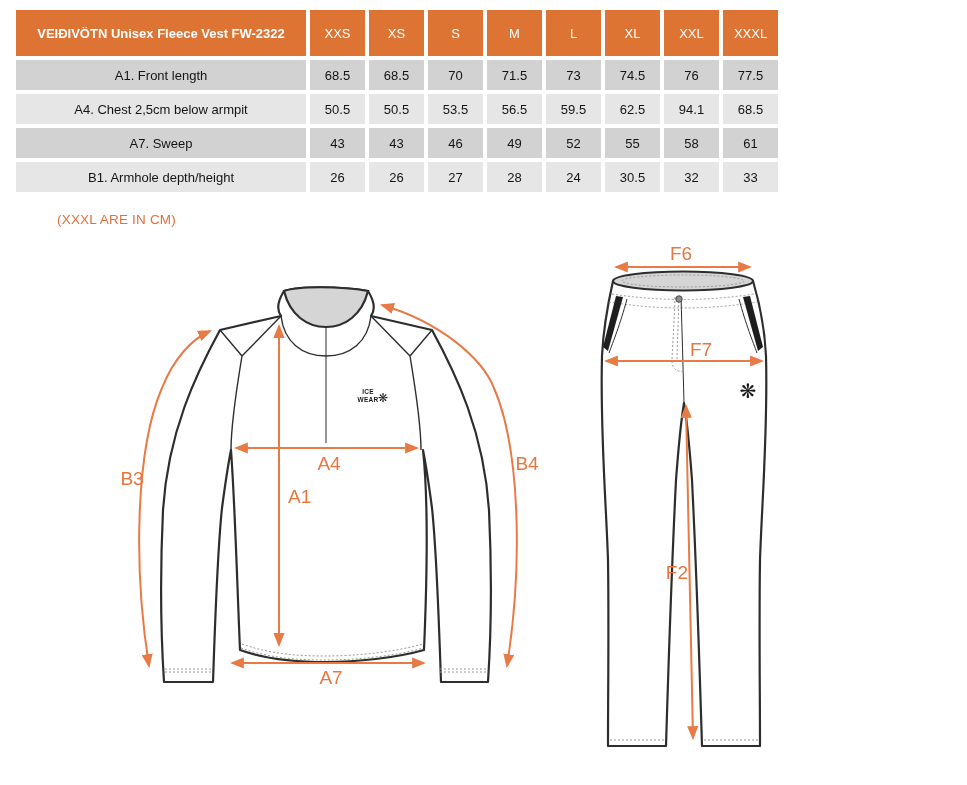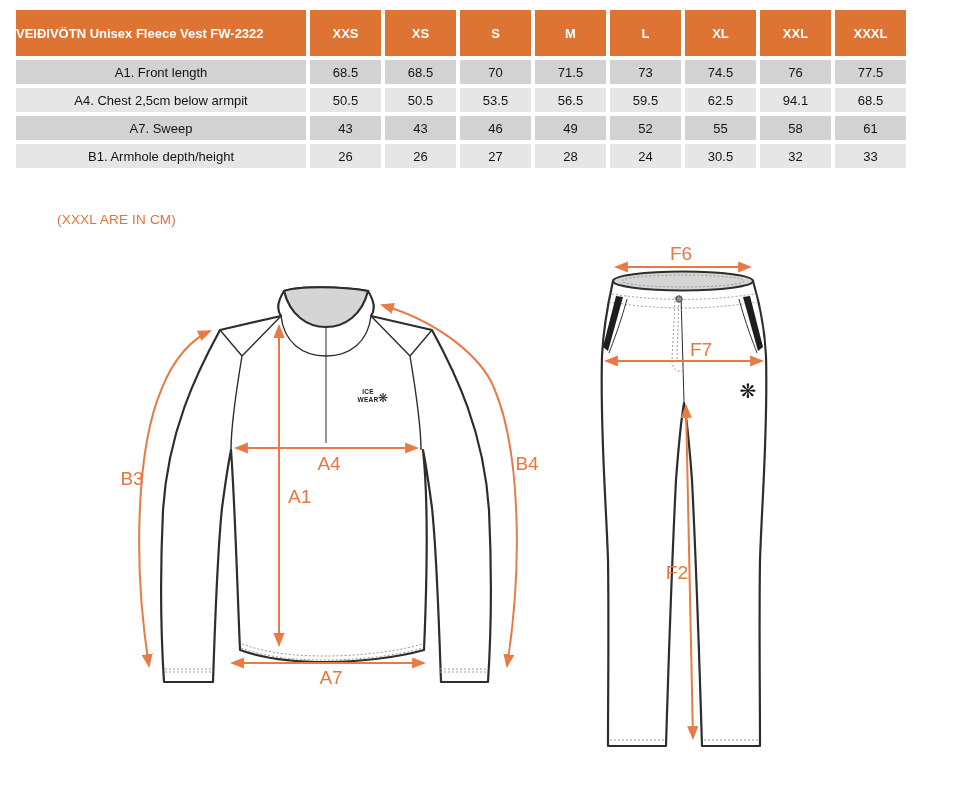--- a/index.html
+++ b/index.html
@@ -5,30 +5,30 @@
   html,body { margin:0; padding:0; }
   body {
     width:967px; height:785px; background:#ffffff; position:relative;
     font-family:"Liberation Sans", sans-serif; overflow:hidden;
   }
   
   table.size-table {
     position:absolute; left:12px; top:6px;
     border-collapse:separate; border-spacing:4px;
   }
-  table.size-table th, table.size-table td { font-size:13px; padding:0; }
+  table.size-table th, table.size-table td { font-size:13px; padding:0;text-align:center; }
   th.product-title {
     background:#dd7434; color:#ffffff; text-align:left;
     width:290px; padding-left:40px; height:46px; font-weight:bold;
   }
   th.size-col {
-    background:#dd7434; color:#ffffff; width:71px; height:46px;
-    text-align:center; font-weight:bold;
-  }
-  table.size-table td { height:24px; text-align:center; color:#141414; }
+    background:#dd7434; color:#ffffff; width:55px; height:46px;
+    text-align:center; font-weight:normal;
+  }
+  table.size-table td { height:30px; text-align:center; color:#141414; }
   td.row-label { text-align:left; padding-left:40px; width:290px; }
   tr.dark  td { background:#d2d2d2; }
   tr.light td { background:#e6e6e6;margin-top:34px; }
   
   .units-note {
     position:absolute; left:57px; top:212px;
     color:#e0713c; font-size:13.5px; letter-spacing:0.2px;
   }
   
   svg.diagram { position:absolute; left:0; top:0; }

